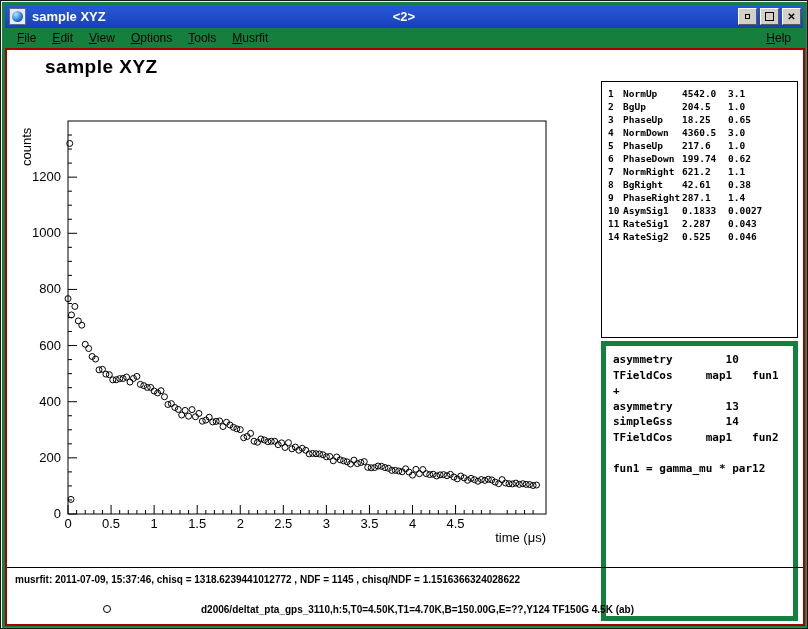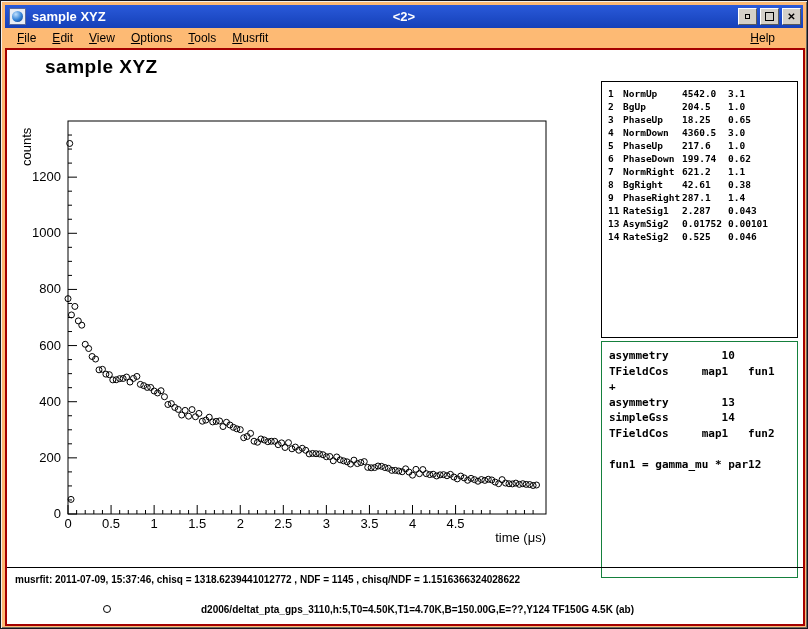--- a/index.html
+++ b/index.html
@@ -1,19 +1,19 @@
 <!DOCTYPE html>
 <html><head>
 <meta charset="utf-8">
 <style>
   html,body { margin:0; padding:0; background:#555; }
   * { box-sizing:border-box; }
   .window {
     position:relative; width:808px; height:629px;
-    background:#fdba74; border:1px solid #15151c; overflow:hidden;
+    background:#15803d; border:1px solid #15151c; overflow:hidden;
     box-shadow: inset 1px 1px 0 #f2f1ec, inset -1px -1px 0 #6e6a63;
     font-family:"Liberation Sans", sans-serif;
   }
   
   .titlebar {
     position:absolute; left:4px; top:4px; right:4px; height:23px;
     background:linear-gradient(#2a5ada,#1540b8);
     display:flex; align-items:center; color:#fff;
     font-size:13px; font-weight:bold;
   }
@@ -32,21 +32,21 @@
   .tb-btn {
     width:19px; height:17px; margin-left:3px; background:#d4d0c8;
     border:1px solid; border-color:#fff #5a5a5a #5a5a5a #fff;
     display:flex; align-items:center; justify-content:center;
     color:#000; font-size:10px; font-weight:bold; cursor:default;
   }
   .glyph-min { width:5px; height:5px; border:1px solid #000; }
   .glyph-max { width:9px; height:9px; border:1px solid #000; }
   
   .menubar {
-    position:absolute; left:4px; top:27px; right:20px; height:20px;
+    position:absolute; left:4px; top:27px; right:4px; height:20px;
     display:flex; align-items:center; font-size:12px; color:#000; padding:0 4px;
   }
   .menu-items { display:flex; }
   .menu-item { display:inline-block; padding:2px 8px; }
   .menu-item::first-letter { text-decoration:underline; }
   .menu-help { margin-left:auto; }
   
   .canvas {
     position:absolute; left:4px; top:47px; width:800px; height:578px;
     background:#fff; border:2px solid #a40000;
@@ -58,22 +58,22 @@
   #plot { position:absolute; left:0; top:0; }
   
   .statbox {
     position:absolute; left:594px; top:31px; width:197px; height:257px;
     border:1px solid #000; background:#fff;
     font-family:"DejaVu Sans Mono", monospace; font-size:9.5px; font-weight:bold;
     padding:5px 0 0 6px;
   }
   .srow { display:grid; grid-template-columns:15px 59px 46px auto; line-height:13px; }
   .theorybox {
-    position:absolute; left:594px; top:291px; width:197px; height:237px;
-    border:1px solid #15803d; background:#fff;
+    position:absolute; left:594px; top:291px; width:197px; height:280px;
+    border:5px solid #15803d; background:#fff;
     font-family:"DejaVu Sans Mono", monospace; font-size:11px; font-weight:bold;
     padding:6px 8px 0 7px;
   }
   .tline { white-space:pre; line-height:15.5px; }
   
   .sep-line { position:absolute; left:0; top:517px; width:796px; height:1px; background:#000; }
   .fit-info { position:absolute; left:8px; top:524px; font-size:10px; font-weight:bold; color:#000; }
   .legend-row { position:absolute; left:0; top:548px; width:796px; height:24px; }
   .legend-marker {
     position:absolute; left:96px; top:7px; width:8px; height:8px;
@@ -416,30 +416,30 @@
           <span>42.61</span>
           <span>0.38</span>
         </div>
         <div class="srow">
           <span>9</span>
           <span>PhaseRight</span>
           <span>287.1</span>
           <span>1.4</span>
         </div>
         <div class="srow">
+          <span>10</span>
+          <span>AsymSig1</span>
+          <span>0.1833</span>
+          <span>0.0027</span>
+        </div>
+        <div class="srow">
           <span>11</span>
           <span>RateSig1</span>
           <span>2.287</span>
           <span>0.043</span>
-        </div>
-        <div class="srow">
-          <span>13</span>
-          <span>AsymSig2</span>
-          <span>0.01752</span>
-          <span>0.00101</span>
         </div>
         <div class="srow">
           <span>14</span>
           <span>RateSig2</span>
           <span>0.525</span>
           <span>0.046</span>
         </div>
       </div>
     <div class="theorybox">
         <div class="tline">asymmetry        10</div>

